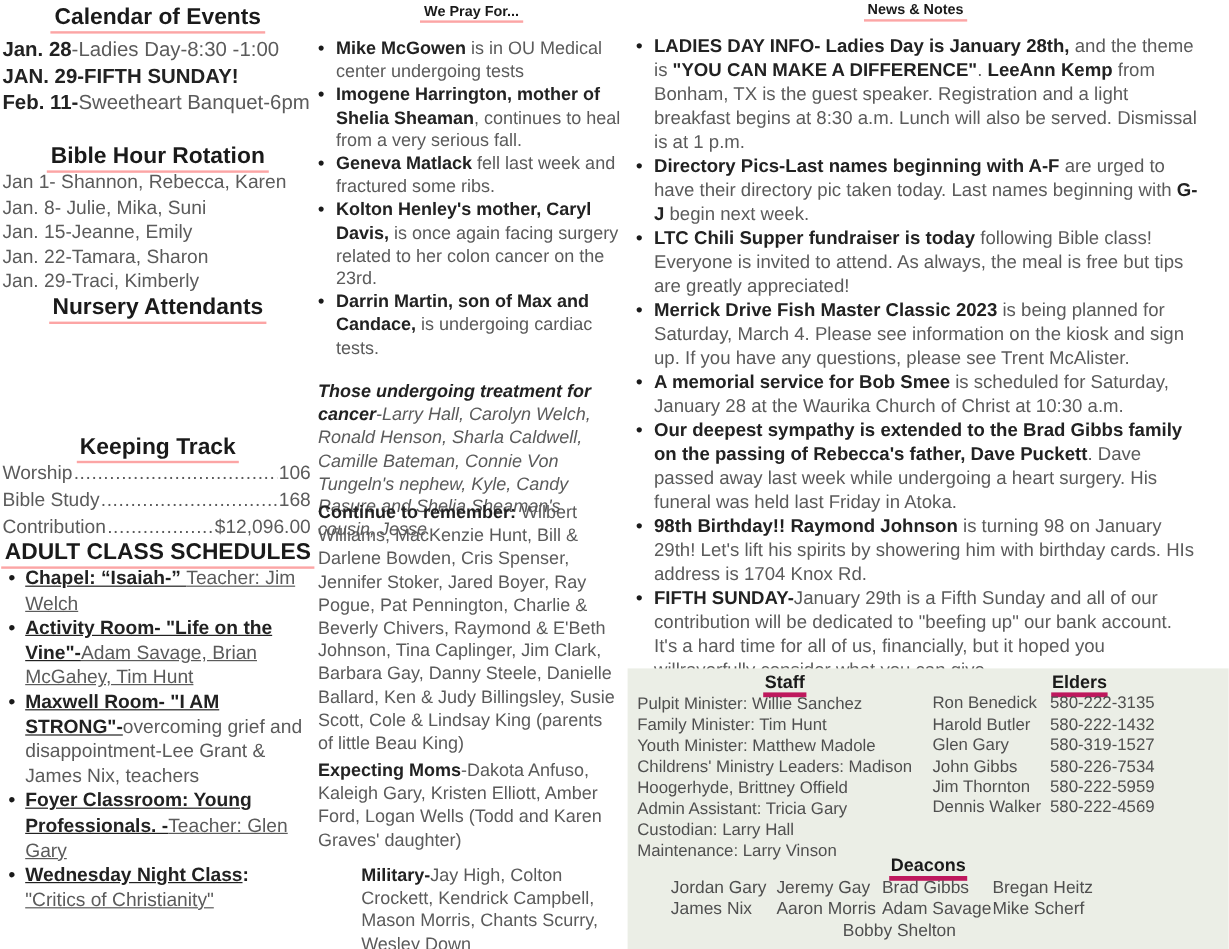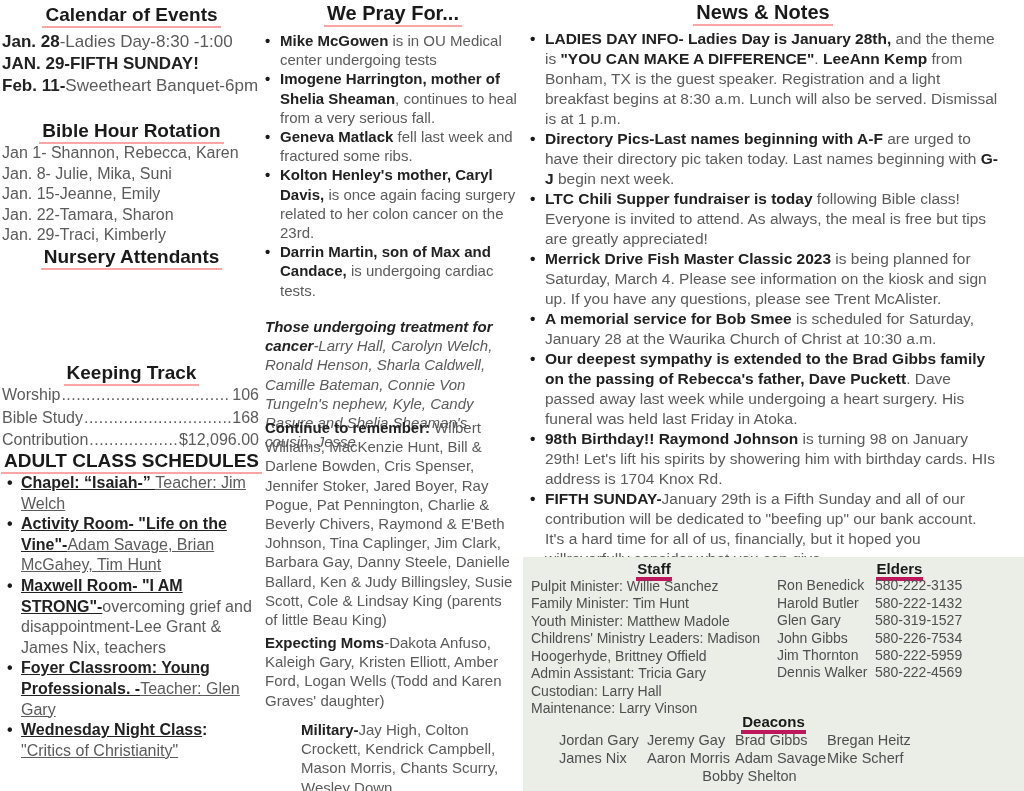--- a/index.html
+++ b/index.html
@@ -12,21 +12,21 @@
   }
   .col { position:absolute; top:0; }
   .col-left  { left:0;   width:263px; height:791px; }
   .col-mid   { left:265px; width:256px; height:791px; }
   .col-right { left:527px; width:472px; height:557px; }
 
   .sec { position:absolute; left:0; right:0; }
 
   .sec-title { text-align:center; font-weight:bold; color:#1a1a1a; }
   .sec-title > span { border-bottom:2px solid #fca5a5; padding:0 3px 1px 3px; }
-  .t20 { font-size:20px; }
+  .t20 { font-size:12px; }
   .t19 { font-size:19px; }
 
   .b { font-weight:bold; color:#222222; }
   .u { text-decoration:underline; }
 
   .plain-list { font-size:16px; line-height:20.6px; color:#5b5b5b; padding-left:2px; }
   .cal-list { font-size:17px; line-height:22px; padding-left:2px; }
 
   .kt-row { display:flex; align-items:baseline; font-size:16px; line-height:22.5px; color:#5b5b5b; padding:0 4px 0 2px; }
   .kt-dots { flex:1; overflow:hidden; white-space:nowrap; margin:0 1px; }

